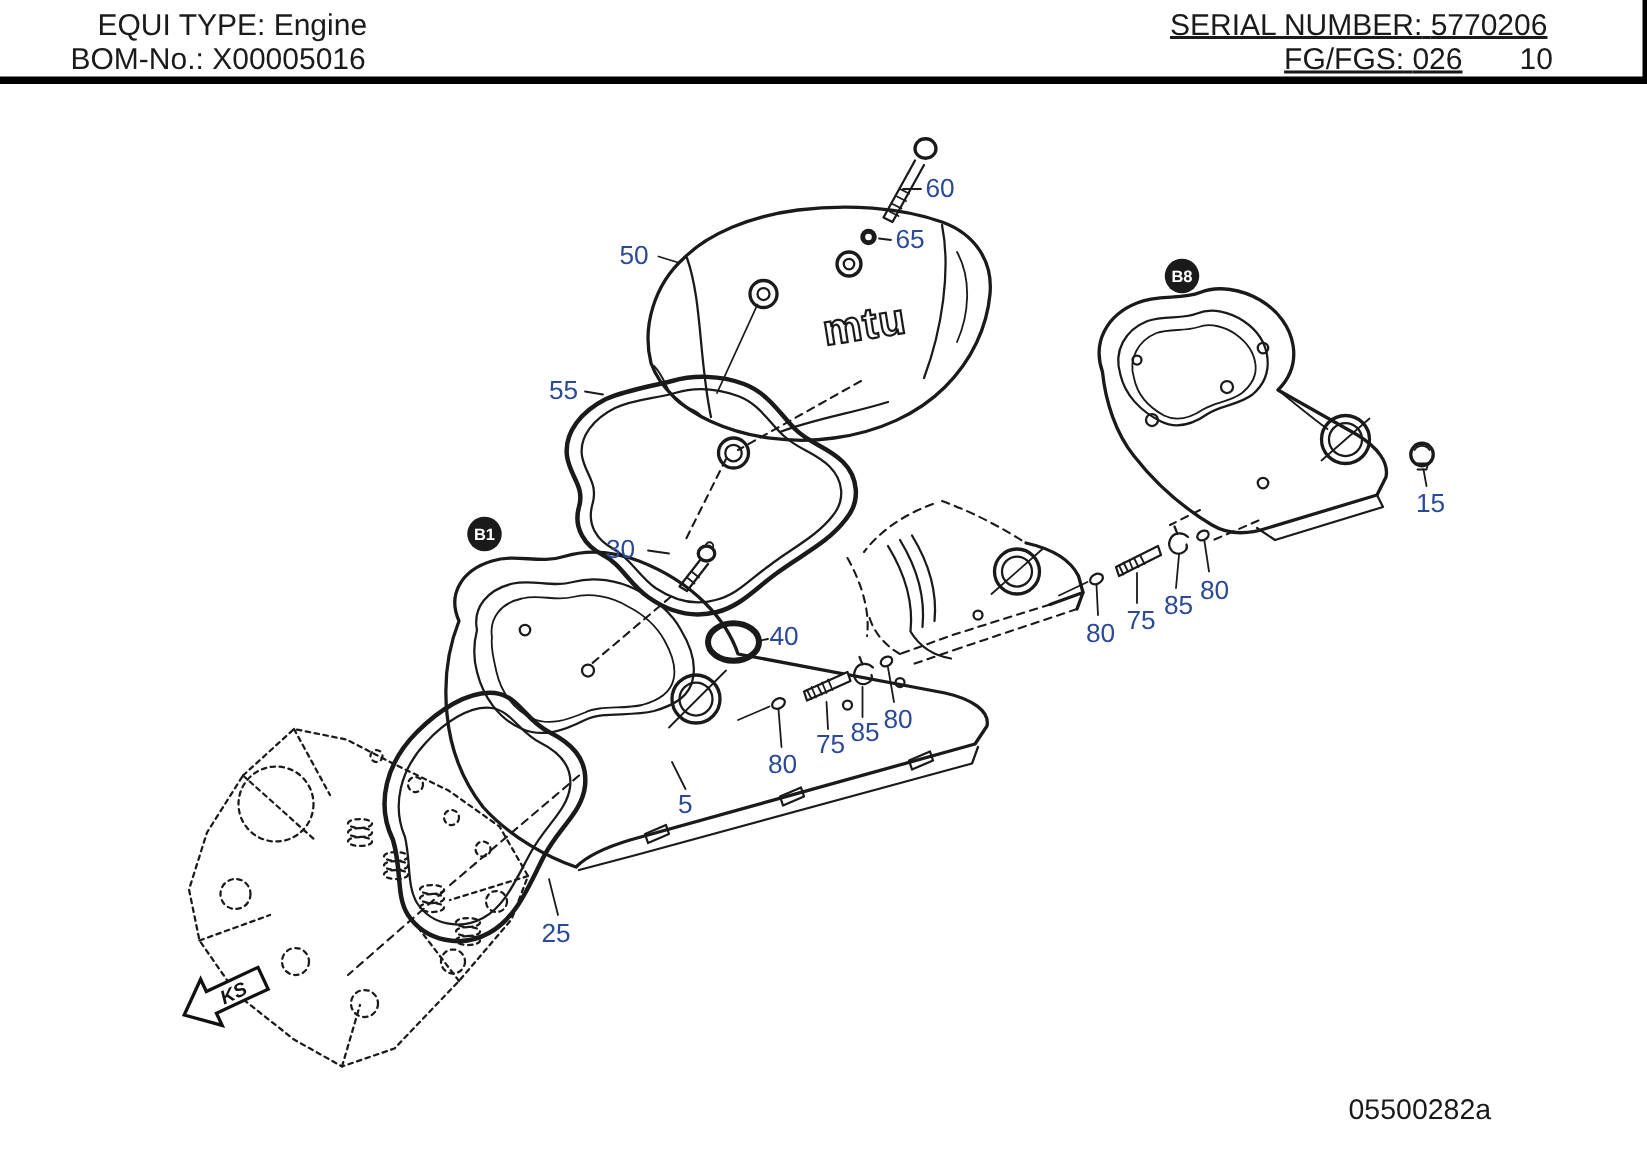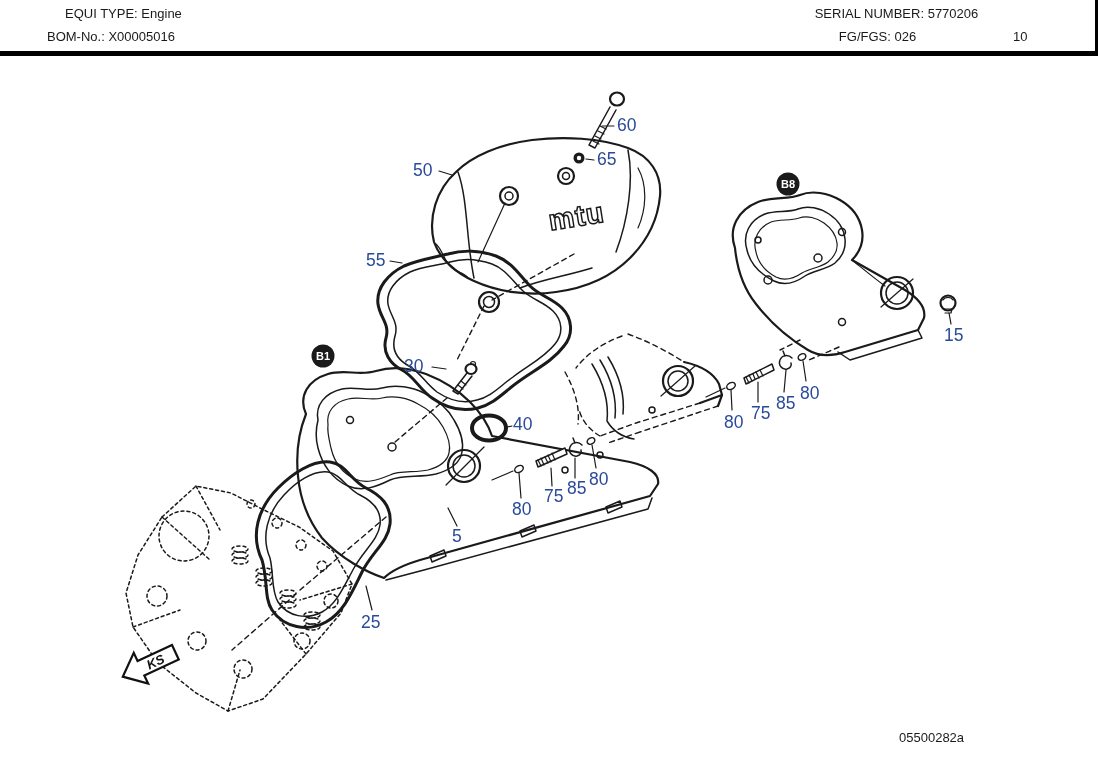--- a/index.html
+++ b/index.html
@@ -2,26 +2,26 @@
 <html><head>
 <meta charset="utf-8">
 <style>
   html,body{margin:0;padding:0;background:#fff;width:1098px;height:772px;overflow:hidden;
     font-family:"Liberation Sans",sans-serif;color:#1a1a1a;}
   .page{position:absolute;left:0;top:0;width:1098px;height:772px;background:#fff;}
 
   
   .hdr{position:absolute;left:0;top:0;width:1098px;height:51px;border-bottom:5px solid #000;background:#fff;z-index:5;}
   .hdr-right-edge{position:absolute;left:1095px;top:0;width:3px;height:55px;background:#000;z-index:6;}
-  .hcell{position:absolute;font-size:13px;white-space:nowrap;}
+  .hcell{position:absolute;font-size:20px;white-space:nowrap;}
   .hc-c{text-align:center;}
-  .hc-r{text-align:center;}
+  .hc-r{text-align:right;text-decoration:underline;}
 
   
-  .footer-code{position:absolute;left:899px;top:730px;font-size:13px;color:#1a1a1a;z-index:5;}
+  .footer-code{position:absolute;left:899px;top:730px;font-size:19px;color:#1a1a1a;z-index:5;}
 
   
   svg{position:absolute;left:0;top:0;z-index:1;}
   .s{fill:none;stroke:#1a1a1a;stroke-width:2.2;stroke-linecap:round;stroke-linejoin:round;}
   .s3{stroke-width:3;}
   .s15{stroke-width:1.5;}
   .s1{stroke-width:1.2;}
   .s4{stroke-width:4;}
   .d{stroke-dasharray:5 4;stroke-width:1.4;}
   .d2{stroke-dasharray:3 3;stroke-width:1.5;}

